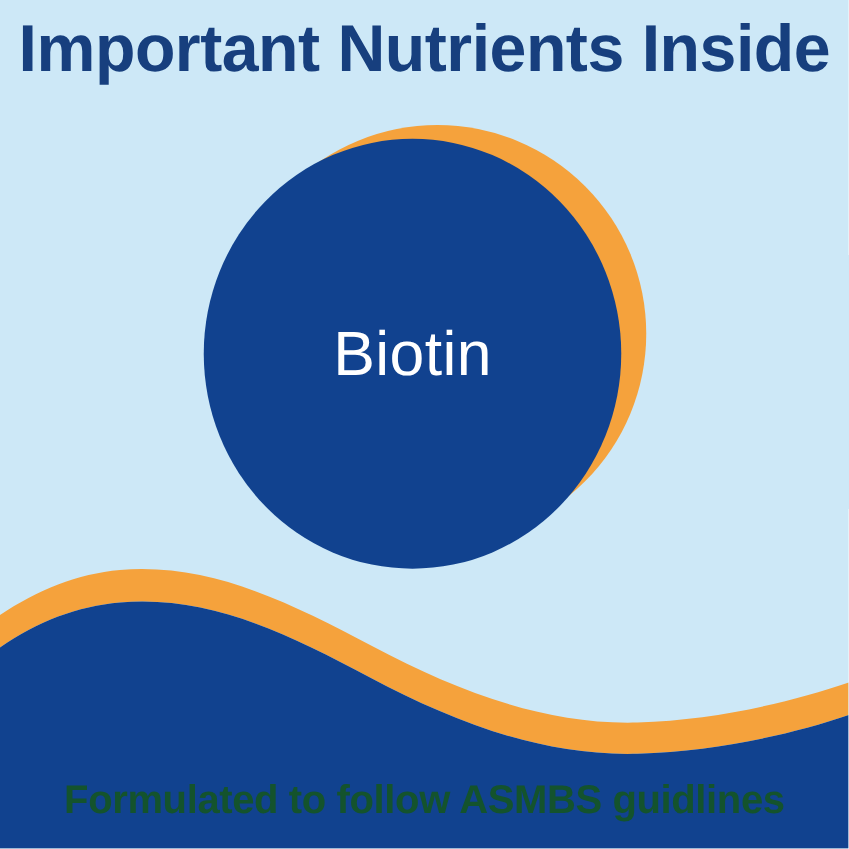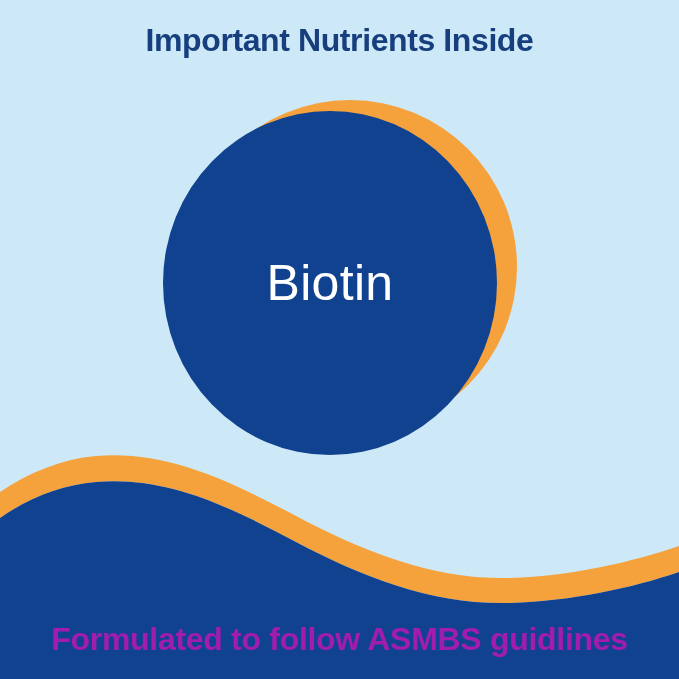--- a/index.html
+++ b/index.html
@@ -17,21 +17,21 @@
   }
 
   
   .heading {
     position: absolute;
     left: 0;
     top: 17px;
     width: 679px;
     text-align: center;
     font-family: "Liberation Sans", sans-serif;
-    font-size: 32px;
+    font-size: 53px;
     font-weight: bold;
     letter-spacing: -0.4px;
     color: #173f7e;
     line-height: 46px;
     white-space: nowrap;
   }
 
   
   .badge {
     position: absolute;
@@ -92,21 +92,21 @@
   .footer {
     position: absolute;
     left: 0;
     top: 620px;
     width: 679px;
     text-align: center;
     font-family: "Liberation Sans", sans-serif;
     font-size: 32px;
     font-weight: bold;
     letter-spacing: -0.3px;
-    color: #a21caf;
+    color: #14532d;
     line-height: 38px;
     white-space: nowrap;
   }
 </style>
 </head>
 <body>
 
 <div id="canvas">
 
   <div class="heading">Important Nutrients Inside</div>

